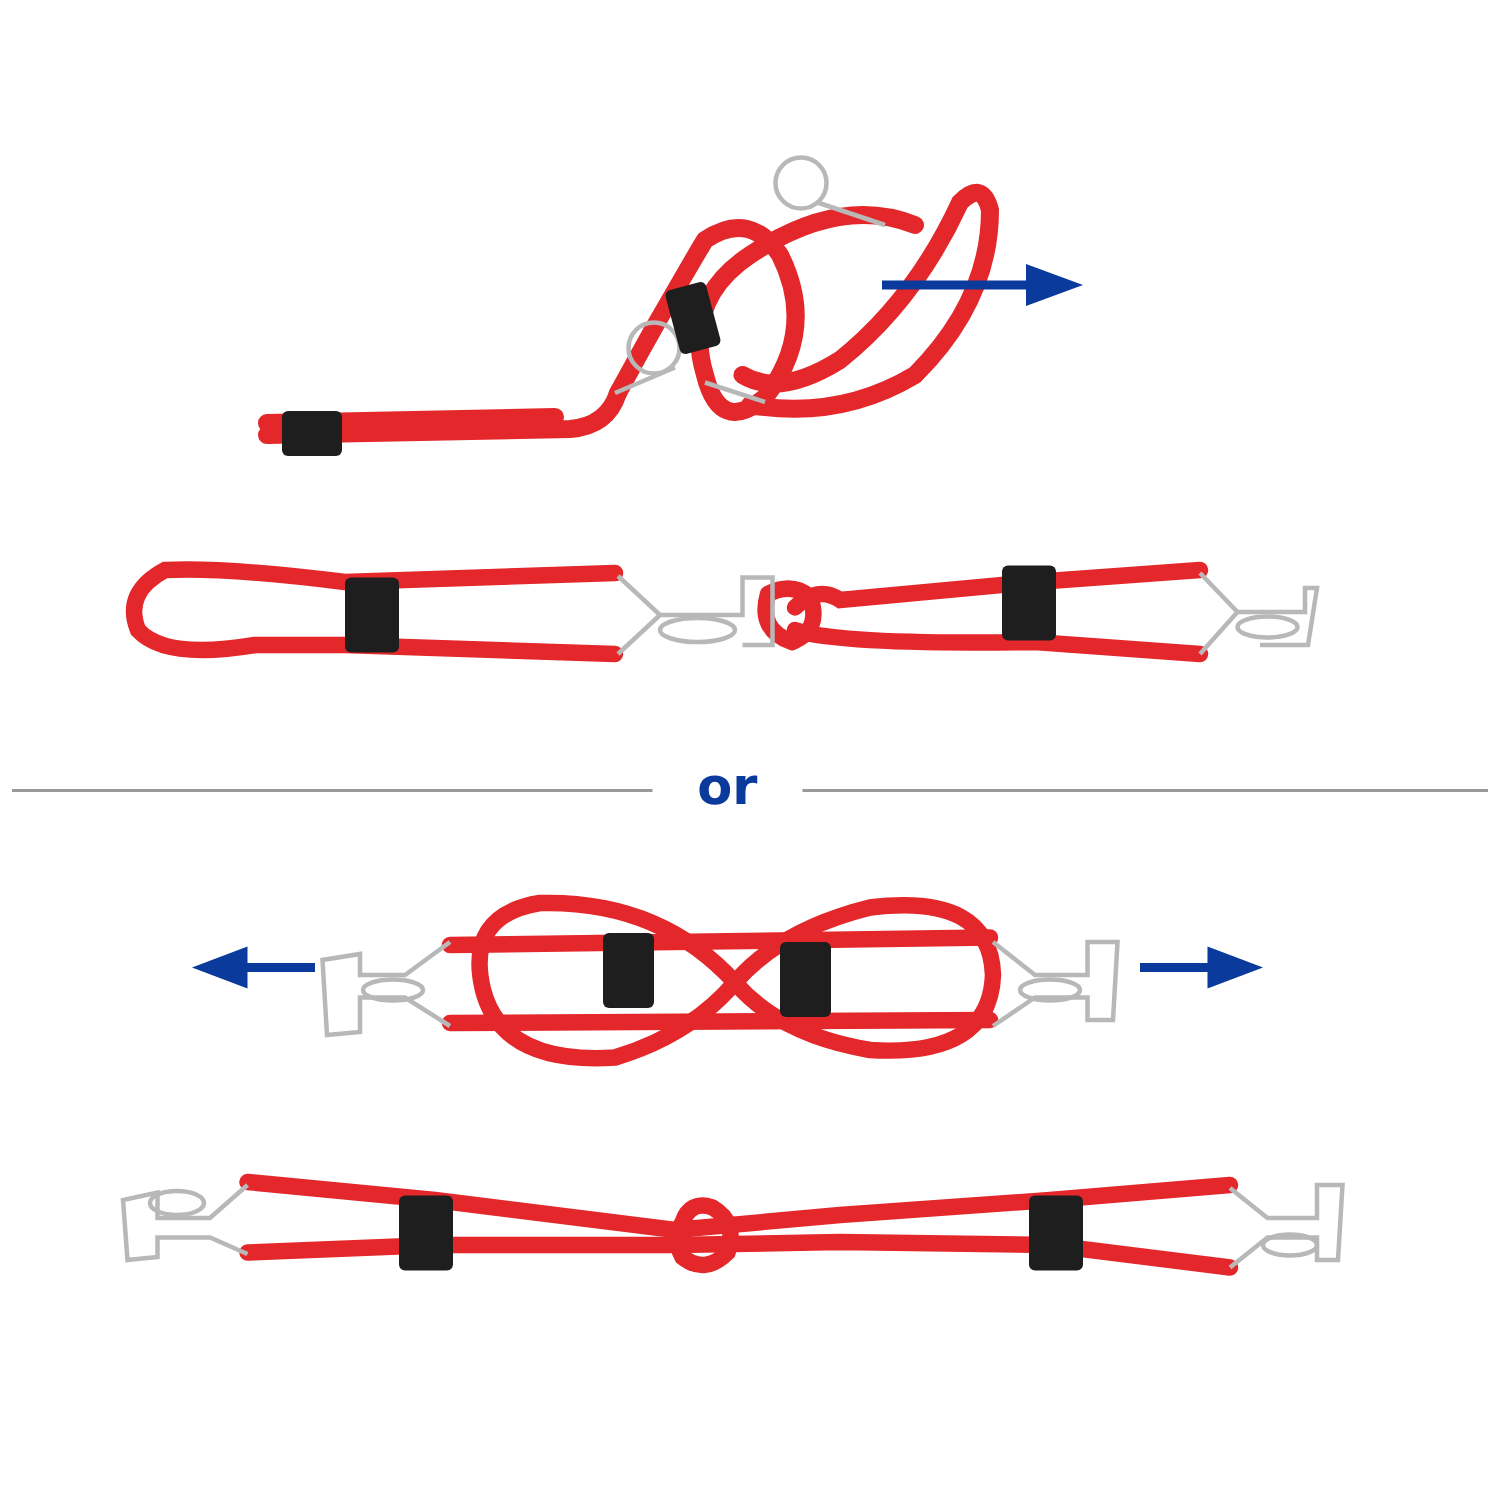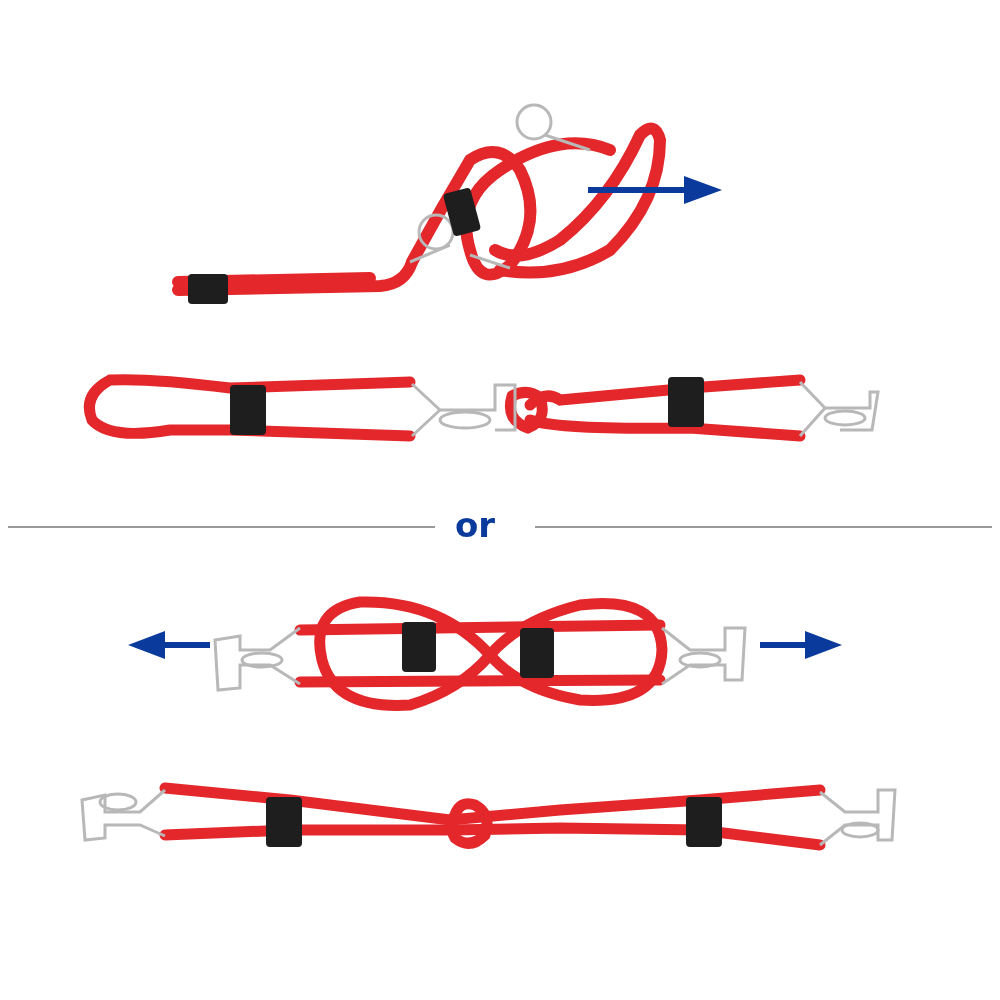--- a/index.html
+++ b/index.html
@@ -1,18 +1,18 @@
 <!DOCTYPE html>
 <html><head>
 <meta charset="utf-8">
 <style>
   html,body{margin:0;padding:0;background:#ffffff;}
   body{width:1000px;height:1000px;position:relative;overflow:hidden;font-family:"Liberation Sans",sans-serif;}
   svg{position:absolute;left:0;top:0;}
-  .or-label{position:absolute;left:455px;top:505px;width:50px;text-align:left;font-family:"DejaVu Sans",sans-serif;font-size:34px;font-weight:bold;line-height:40px;}
+  .or-label{position:absolute;left:455px;top:505px;width:50px;text-align:right;font-family:"DejaVu Sans",sans-serif;font-size:34px;font-weight:bold;line-height:40px;}
 </style>
 </head>
 <body>
 
 <svg width="1000" height="1000" viewBox="0 0 1000 1000">
   <defs>
     <marker id="ah" markerWidth="10" markerHeight="10" refX="6" refY="5" orient="auto" markerUnits="userSpaceOnUse">
       <path d="M0,0 L0,0 Z"></path>
     </marker>
   </defs>

